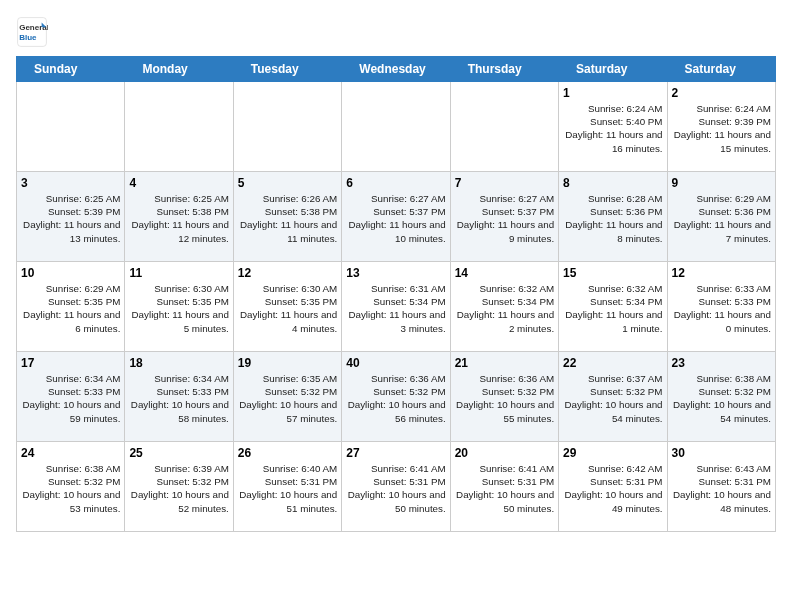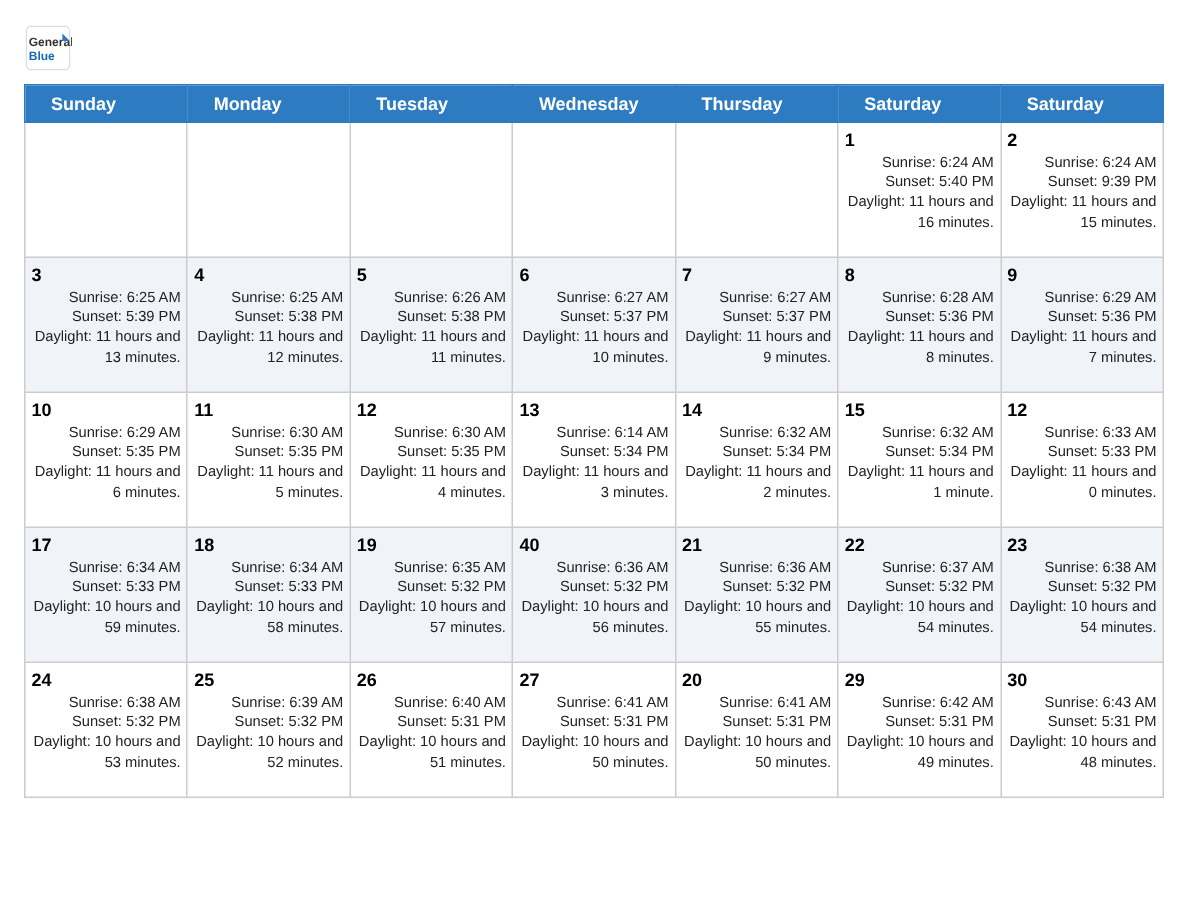--- a/index.html
+++ b/index.html
@@ -199,21 +199,21 @@
 Daylight: 11 hours and 5 minutes.</div>
         </td>
         <td>
           <span class="day-num">12</span>
           <div class="cell-text">Sunrise: 6:30 AM
 Sunset: 5:35 PM
 Daylight: 11 hours and 4 minutes.</div>
         </td>
         <td>
           <span class="day-num">13</span>
-          <div class="cell-text">Sunrise: 6:14 AM
+          <div class="cell-text">Sunrise: 6:31 AM
 Sunset: 5:34 PM
 Daylight: 11 hours and 3 minutes.</div>
         </td>
         <td>
           <span class="day-num">14</span>
           <div class="cell-text">Sunrise: 6:32 AM
 Sunset: 5:34 PM
 Daylight: 11 hours and 2 minutes.</div>
         </td>
         <td>

